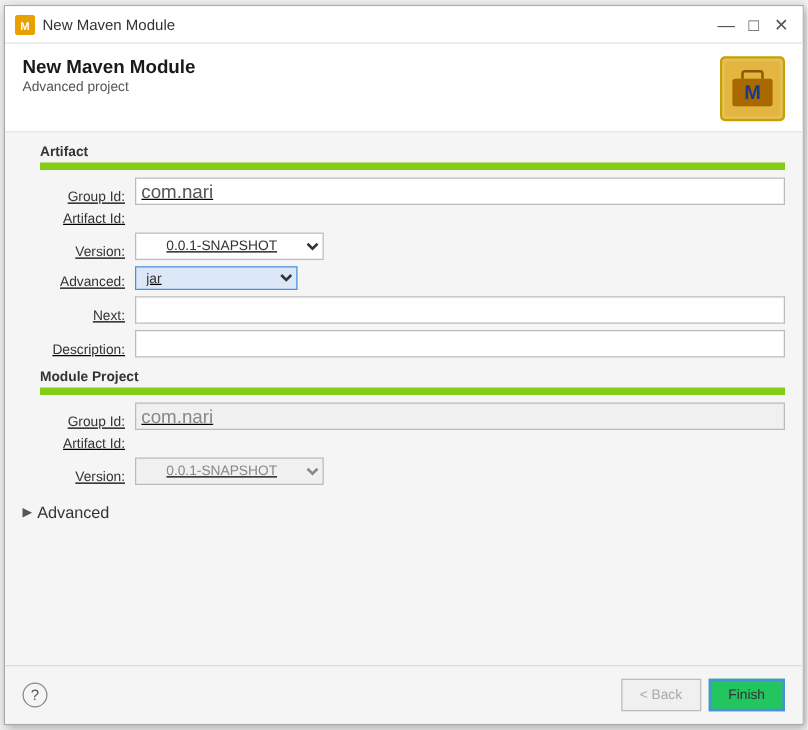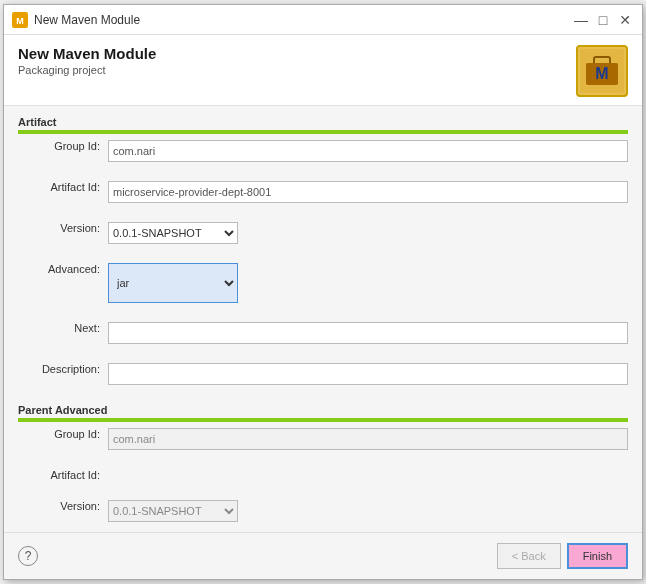--- a/index.html
+++ b/index.html
@@ -123,67 +123,69 @@
     .section {
       margin-bottom: 10px;
     }
 
     .section-label {
       font-size: 11px;
       font-weight: bold;
       color: #333;
       margin-bottom: 6px;
       padding-bottom: 2px;
-      border-bottom: 4px solid #84cc16;
+      border-bottom: 6px solid #84cc16;
+      margin-left: 14px;
     }
 
     .form-row {
       display: flex;
-      align-items: flex-start;
-      margin-bottom: 19px;
+      align-items: flex-end;
+      margin-bottom: 5px;
+      text-decoration: underline;
     }
 
     .form-label {
       width: 90px;
       font-size: 11px;
       color: #333;
       text-align: right;
       padding-right: 8px;
       flex-shrink: 0;
     }
 
     .form-input {
       flex: 1;
       height: 22px;
       border: 1px solid #bbb;
       background: #fff;
       padding: 2px 4px;
-      font-size: 11px;
+      font-size: 15px;
       color: #555;
       outline: none;
     }
 
     .form-input-readonly {
       background: #f0f0f0;
       color: #888;
     }
 
     .form-select {
       height: 22px;
       border: 1px solid #bbb;
       background: #fff;
-      padding: 2px 0;
+      padding: 2px 20px;
       font-size: 11px;
       color: #333;
       outline: none;
       min-width: 130px;
     }
 
     .form-select-packaging {
-      height: 40px;
+      height: 19px;
       border: 1px solid #4a90d9;
       background: #dce8f8;
       padding: 2px 4px;
       font-size: 11px;
       color: #333;
       outline: none;
       min-width: 130px;
     }
 
     .advanced-section {
@@ -193,21 +195,21 @@
       padding: 4px 0;
       cursor: pointer;
     }
 
     .advanced-arrow {
       font-size: 10px;
       color: #555;
     }
 
     .advanced-label {
-      font-size: 17px;
+      font-size: 13px;
       color: #333;
     }
 
     .footer {
       padding: 10px 14px;
       background: #f5f5f5;
       border-top: 1px solid #ddd;
       display: flex;
       align-items: center;
       justify-content: space-between;
@@ -232,21 +234,21 @@
       cursor: pointer;
       color: #333;
       min-width: 60px;
       display: flex;
       align-items: center;
       justify-content: center;
     }
 
     .btn-primary {
       border: 2px solid #4a90d9;
-      background: #f9a8d4;
+      background: #22c55e;
       font-weight: normal;
     }
 
     .btn-disabled {
       color: #aaa;
       cursor: default;
     }
 
     .help-icon {
       width: 20px;
@@ -279,21 +281,21 @@
     <div class="title-bar-controls">
       <button class="title-btn">—</button>
       <button class="title-btn">□</button>
       <button class="title-btn">✕</button>
     </div>
   </div>
 
   <div class="content-header">
     <div class="content-header-text">
       <div class="content-header-title">New Maven Module</div>
-      <div class="content-header-subtitle">Packaging project</div>
+      <div class="content-header-subtitle">Advanced project</div>
     </div>
     <div class="maven-icon">
       <svg width="48" height="48" viewBox="0 0 48 48">
         <rect width="48" height="48" rx="3" fill="#e8c050"></rect>
         <rect x="2" y="2" width="44" height="44" rx="2" fill="#d4a020" opacity="0.3"></rect>
 
         <rect x="8" y="16" width="32" height="22" rx="2" fill="#c47a00"></rect>
         <rect x="8" y="16" width="32" height="22" rx="2" fill="#8B5A00" opacity="0.5"></rect>
         <path d="M16 16 L16 12 Q16 10 18 10 L30 10 Q32 10 32 12 L32 16" fill="none" stroke="#8B5A00" stroke-width="2"></path>
         <text x="24" y="32" text-anchor="middle" font-size="16" font-weight="bold" fill="#1a3a8f">M</text>
@@ -306,21 +308,20 @@
     <div class="section">
       <div class="section-label">Artifact</div>
 
       <div class="form-row">
         <div class="form-label">Group Id:</div>
         <input class="form-input" type="text" value="com.nari" style="">
       </div>
 
       <div class="form-row">
         <div class="form-label">Artifact Id:</div>
-        <input class="form-input" type="text" value="microservice-provider-dept-8001" style="">
       </div>
 
       <div class="form-row">
         <div class="form-label">Version:</div>
         <select class="form-select">
           <option>0.0.1-SNAPSHOT</option>
         </select>
       </div>
 
       <div class="form-row">
@@ -337,21 +338,21 @@
         <input class="form-input" type="text" value="" style="">
       </div>
 
       <div class="form-row">
         <div class="form-label">Description:</div>
         <input class="form-input" type="text" value="" style="">
       </div>
     </div>
 
     <div class="section">
-      <div class="section-label">Parent Advanced</div>
+      <div class="section-label">Module Project</div>
 
       <div class="form-row">
         <div class="form-label">Group Id:</div>
         <input class="form-input form-input-readonly" type="text" value="com.nari" readonly="" style="">
       </div>
 
       <div class="form-row">
         <div class="form-label">Artifact Id:</div>
       </div>
 

